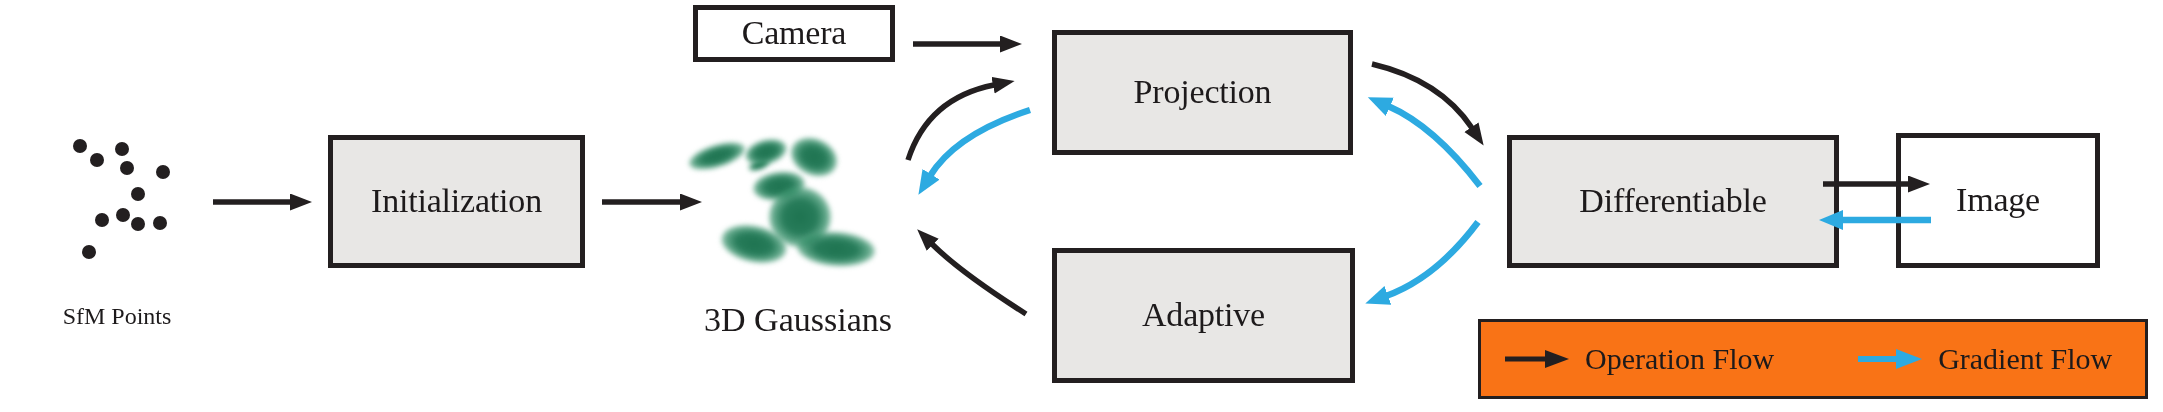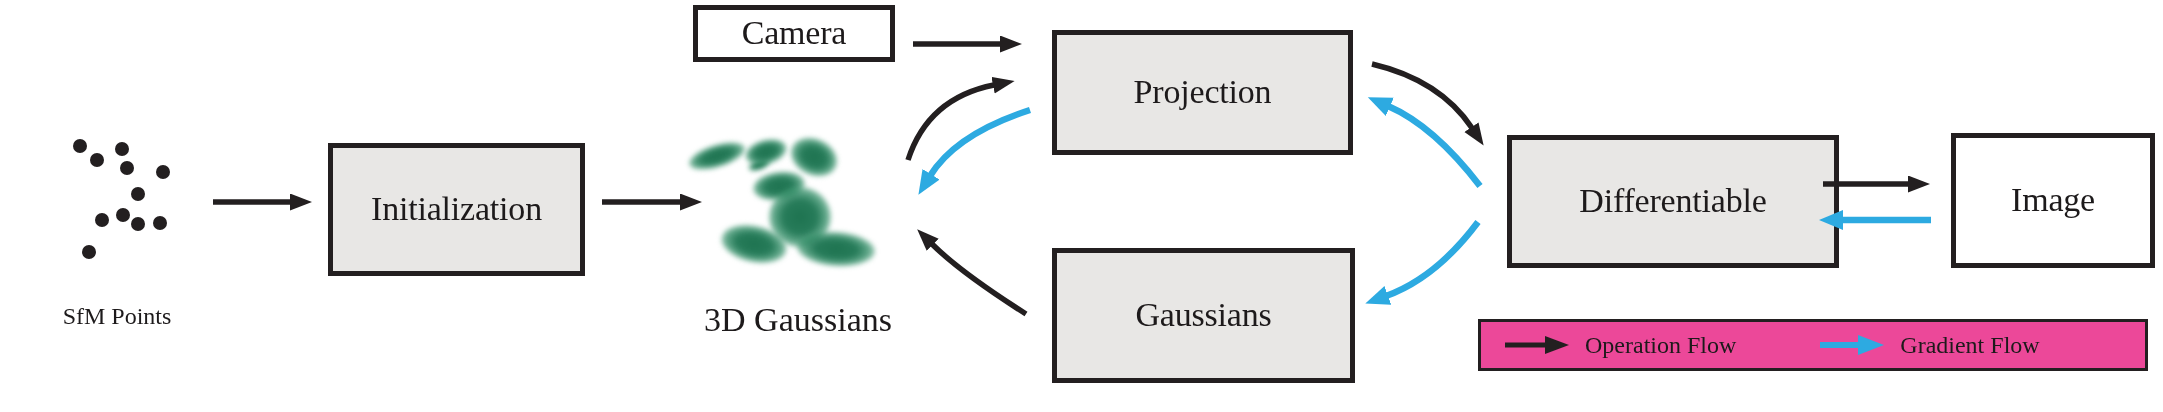--- a/index.html
+++ b/index.html
@@ -15,53 +15,53 @@
   .node.grey{background:#e8e7e5;}
   .node.white{background:#ffffff;}
   .caption{position:absolute;text-align:center;font-size:24px;}
   .caption.bold{font-weight:normal;font-size:34px;}
   .overlay{position:absolute;left:0;top:0;pointer-events:none;}
   .splat{position:absolute;border-radius:50%;filter:blur(2.5px);
     background:radial-gradient(ellipse at center,
       #1e7350 0%, #277c5a 38%, rgba(45,138,99,0.78) 58%,
       rgba(90,175,135,0.35) 79%, rgba(140,205,170,0) 100%);}
   .legend{
-    position:absolute;left:1478px;top:319px;width:670px;height:52px;
-    box-sizing:border-box;border:3px solid #231f20;background:#ec4899;
-    display:flex;align-items:center;font-size:24px;
+    position:absolute;left:1478px;top:319px;width:670px;height:80px;
+    box-sizing:border-box;border:3px solid #231f20;background:#f97316;
+    display:flex;align-items:center;font-size:30px;
   }
   .legend-item{display:flex;align-items:center;}
   .legend-item .lbl{margin-left:16px;white-space:nowrap;}
 </style>
 </head>
 <body>
 
 <div class="stage">
 
-  <div class="node grey" style="left:328px;top:143px;width:257px;height:133px;">
+  <div class="node grey" style="left:328px;top:135px;width:257px;height:133px;">
     <span>Initialization</span>
   </div>
 
   <div class="node white" style="left:693px;top:5px;width:202px;height:57px;">
     <span>Camera</span>
   </div>
 
   <div class="node grey" style="left:1052px;top:30px;width:301px;height:125px;align-items:center;">
     <span>Projection</span>
   </div>
 
   <div class="node grey" style="left:1052px;top:248px;width:303px;height:135px;">
-    <span>Gaussians</span>
+    <span>Adaptive</span>
   </div>
 
   <div class="node grey" style="left:1507px;top:135px;width:332px;height:133px;">
     <span>Differentiable</span>
   </div>
 
-  <div class="node white" style="left:1951px;top:133px;width:204px;height:135px;">
+  <div class="node white" style="left:1896px;top:133px;width:204px;height:135px;">
     <span>Image</span>
   </div>
 
   <div class="caption" style="left:27px;top:303px;width:180px;">SfM Points</div>
   <div class="caption bold" style="left:672px;top:301px;width:252px;">3D Gaussians</div>
 
   <div>
     <div class="splat" style="left:688px;top:145px;width:58px;height:22px;transform:rotate(-17deg);"></div>
     <div class="splat" style="left:748px;top:160px;width:22px;height:10px;transform:rotate(-20deg);"></div>
     <div class="splat" style="left:745px;top:140px;width:42px;height:24px;transform:rotate(-15deg);"></div>

